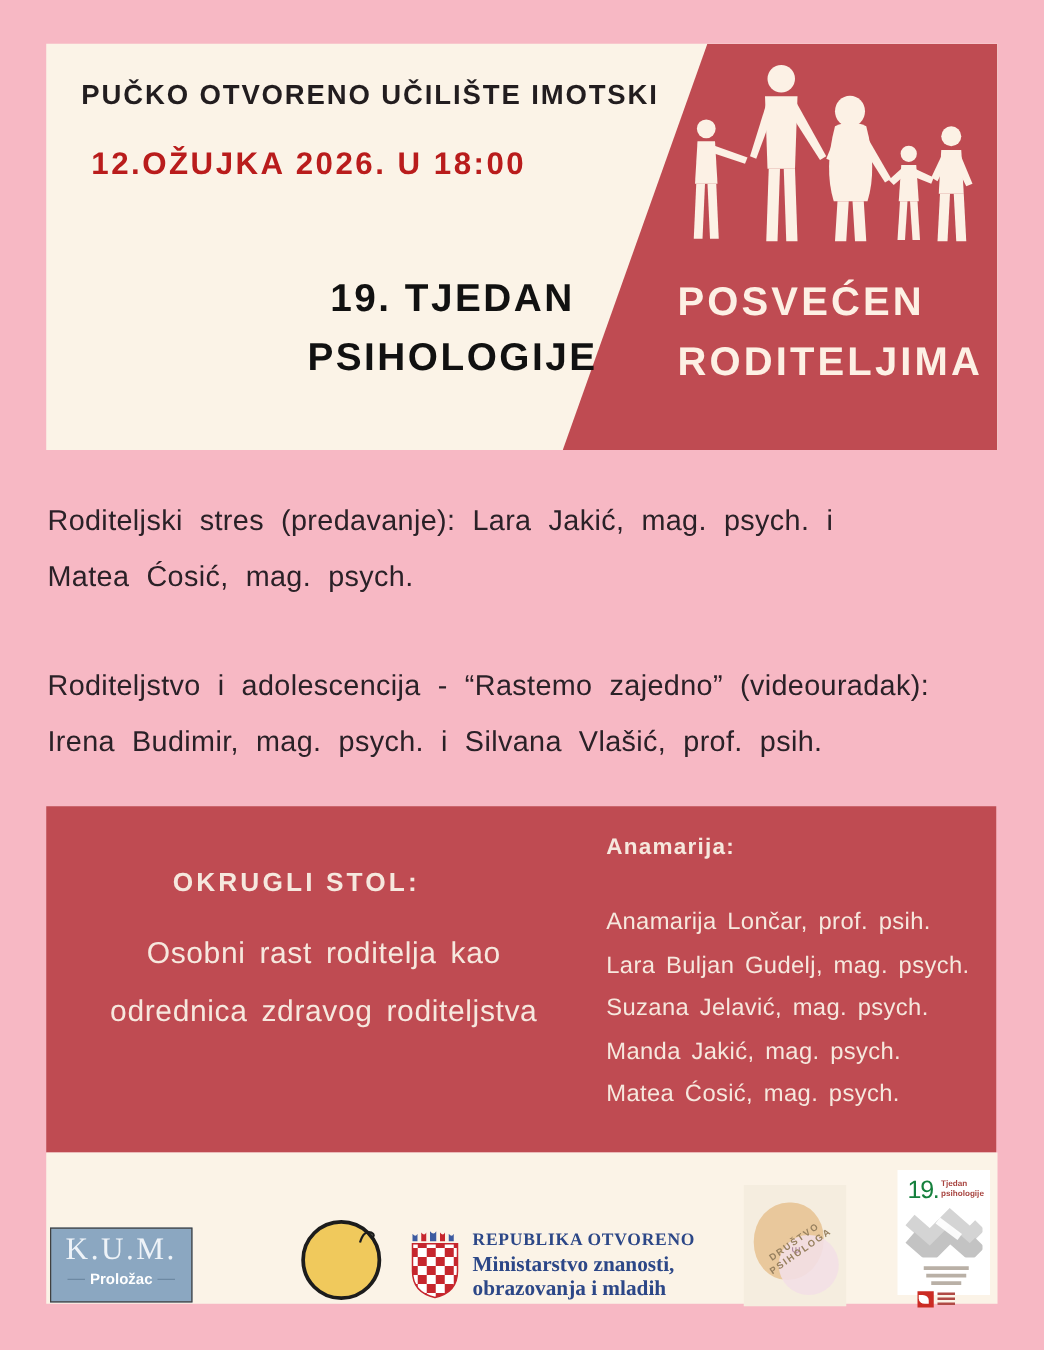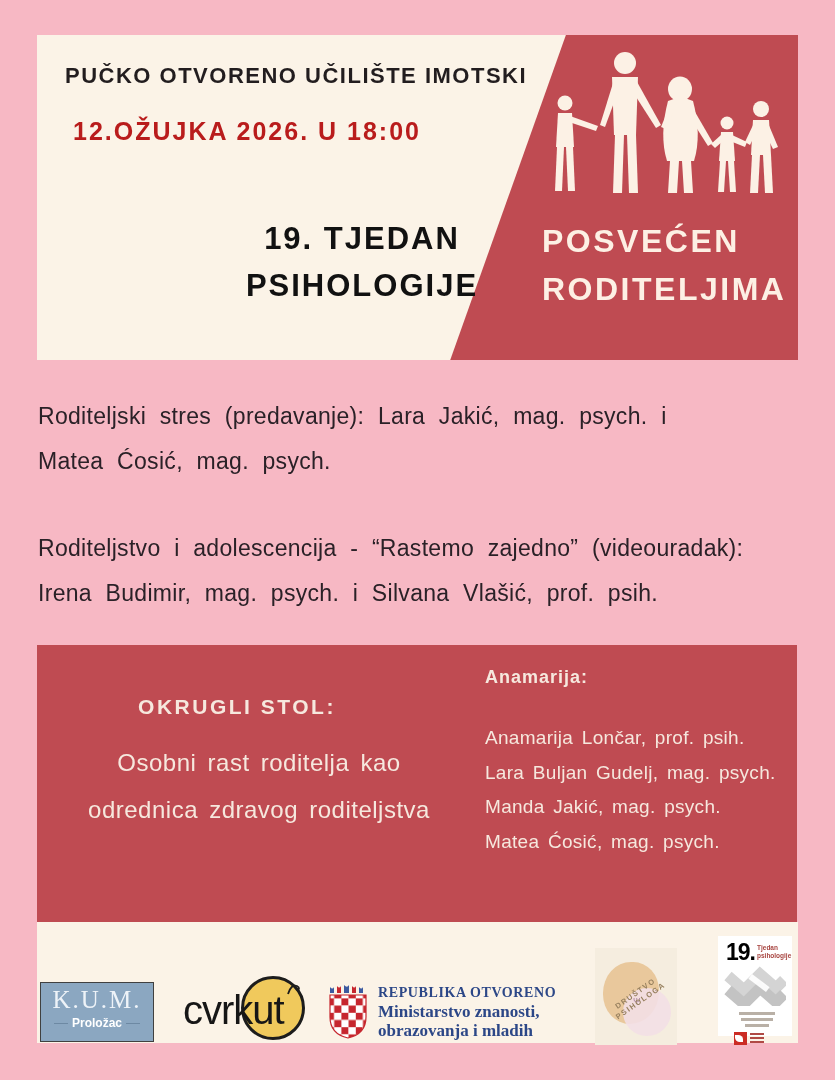--- a/index.html
+++ b/index.html
@@ -62,21 +62,21 @@
          background:#e9c89c;}
   .dp-c2{position:absolute;left:28px;top:40px;width:48px;height:48px;border-radius:50%;
          background:#f3dfe6;opacity:0.9;}
   .dp-text{position:absolute;left:-4px;top:40px;width:94px;text-align:center;font-size:7.5px;
            letter-spacing:1.5px;color:#97805f;transform:rotate(-35deg);font-weight:600;}
   .dp-psi{position:absolute;left:38px;top:48px;font-size:9px;color:#a9849e;}
 
   .badge{left:681px;top:14px;width:74px;height:100px;background:#ffffff;box-sizing:border-box;
          padding:5px 4px 4px 8px;}
   .badge-head{display:flex;align-items:flex-start;gap:2px;}
-  .badge-num{font-size:23px;font-weight:700;letter-spacing:-1px;color:#000000;line-height:22px;}
+  .badge-num{font-size:20px;font-weight:400;letter-spacing:-1px;color:#15803d;line-height:22px;}
   .badge-words{font-size:6.5px;font-weight:700;color:#a84540;line-height:8px;margin-top:3px;}
   .badge-zigzag{margin:1px 0 2px -2px;}
   .microbars div{height:3px;background:#b9b0a6;margin:0 auto 3px auto;}
   .mb1{width:36px;} .mb2{width:32px;} .mb3{width:24px;}
   .badge-bottom{display:flex;gap:3px;align-items:center;margin-top:5px;margin-left:8px;}
   .hpd-mark{width:13px;height:13px;background:#cb2c24;position:relative;}
   .hpd-mark::after{content:"";position:absolute;left:1px;top:3px;width:8px;height:7px;
                    background:#fff;border-radius:0 60% 0 60%;}
   .hpd-bars div{width:14px;height:2px;background:#b04a45;margin-bottom:2px;}
 </style>
@@ -157,40 +157,40 @@
     <div class="abs rt-topic">
       <span>Osobni rast roditelja kao</span><br>
       <span>odrednica zdravog roditeljstva</span>
     </div>
 
     <div class="abs rt-heading">Anamarija:</div>
 
     <div class="abs rt-list">
       <div>Anamarija Lončar, prof. psih.</div>
       <div>Lara Buljan Gudelj, mag. psych.</div>
+      <div>Suzana Jelavić, mag. psych.</div>
       <div>Manda Jakić, mag. psych.</div>
       <div>Matea Ćosić, mag. psych.</div>
     </div>
   </div>
 
   <div class="abs footer">
 
     <div class="abs kum">
       <div class="kum-title">K.U.M.</div>
       <div class="kum-sub">
           <span>Proložac</span>
         </div>
     </div>
 
     <div class="abs cvrkut">
       <div class="cvrkut-circle"></div>
       <svg class="cvrkut-curl" viewBox="0 0 16 16">
         <path d="M1 12 Q4 2 10 4 Q14 6 10 9" fill="none" stroke="#1c1c1c" stroke-width="1.8"></path>
       </svg>
-      <div class="cvrkut-text">cvrkut</div>
     </div>
 
     <div class="abs ministry">
       <svg width="42" height="58" viewBox="0 0 42 58">
         <defs>
           <pattern id="chk" width="14.4" height="14.4" patternUnits="userSpaceOnUse">
             <rect width="7.2" height="7.2" fill="#c6262e"></rect>
             <rect x="7.2" width="7.2" height="7.2" fill="#ffffff"></rect>
             <rect y="7.2" width="7.2" height="7.2" fill="#ffffff"></rect>
             <rect x="7.2" y="7.2" width="7.2" height="7.2" fill="#c6262e"></rect>

